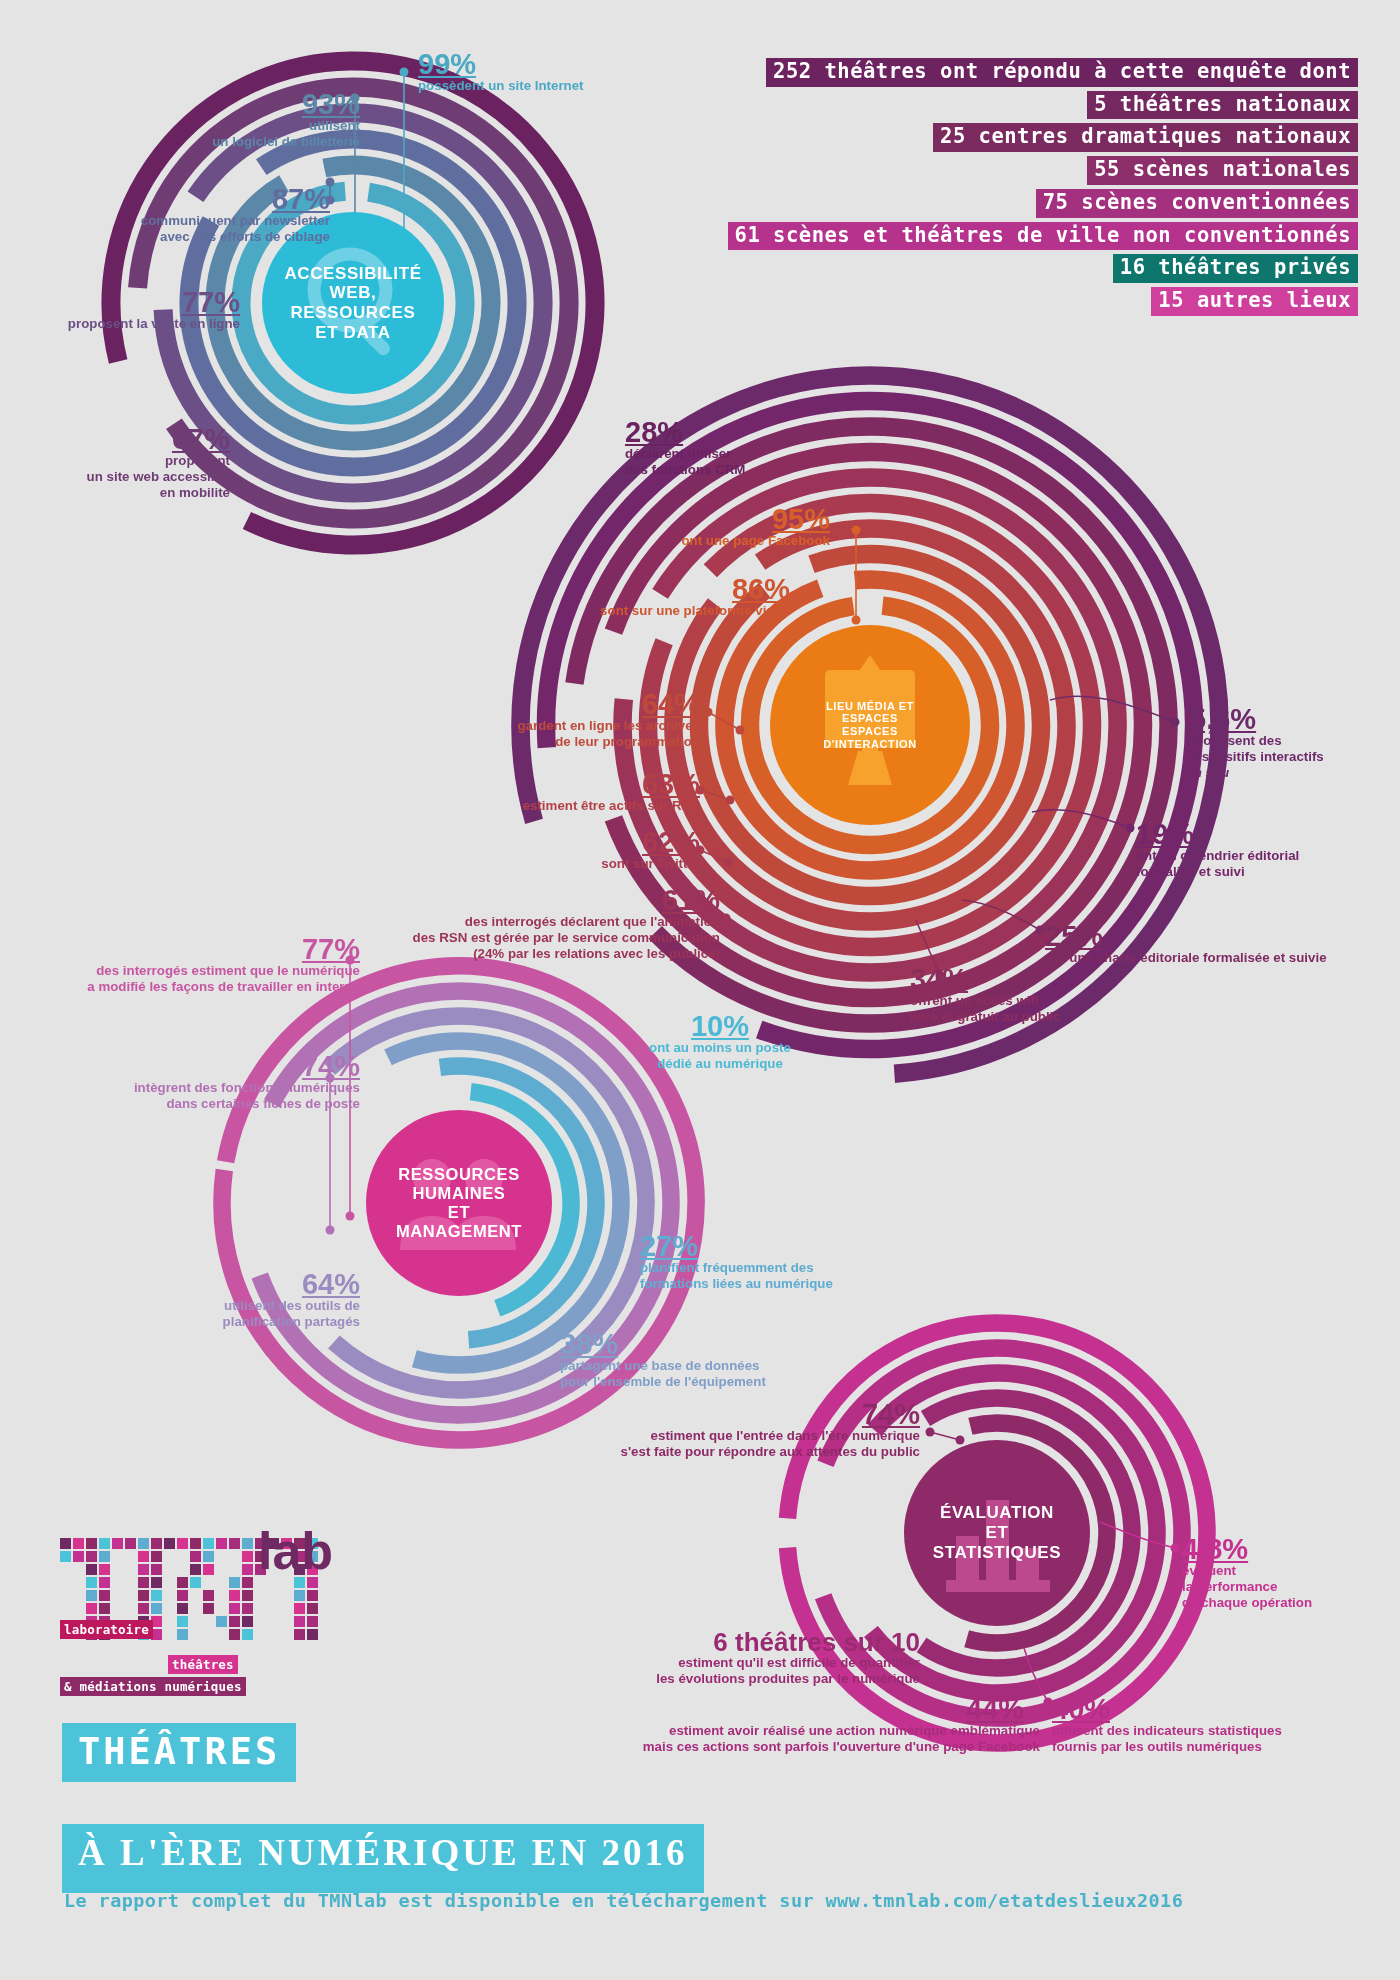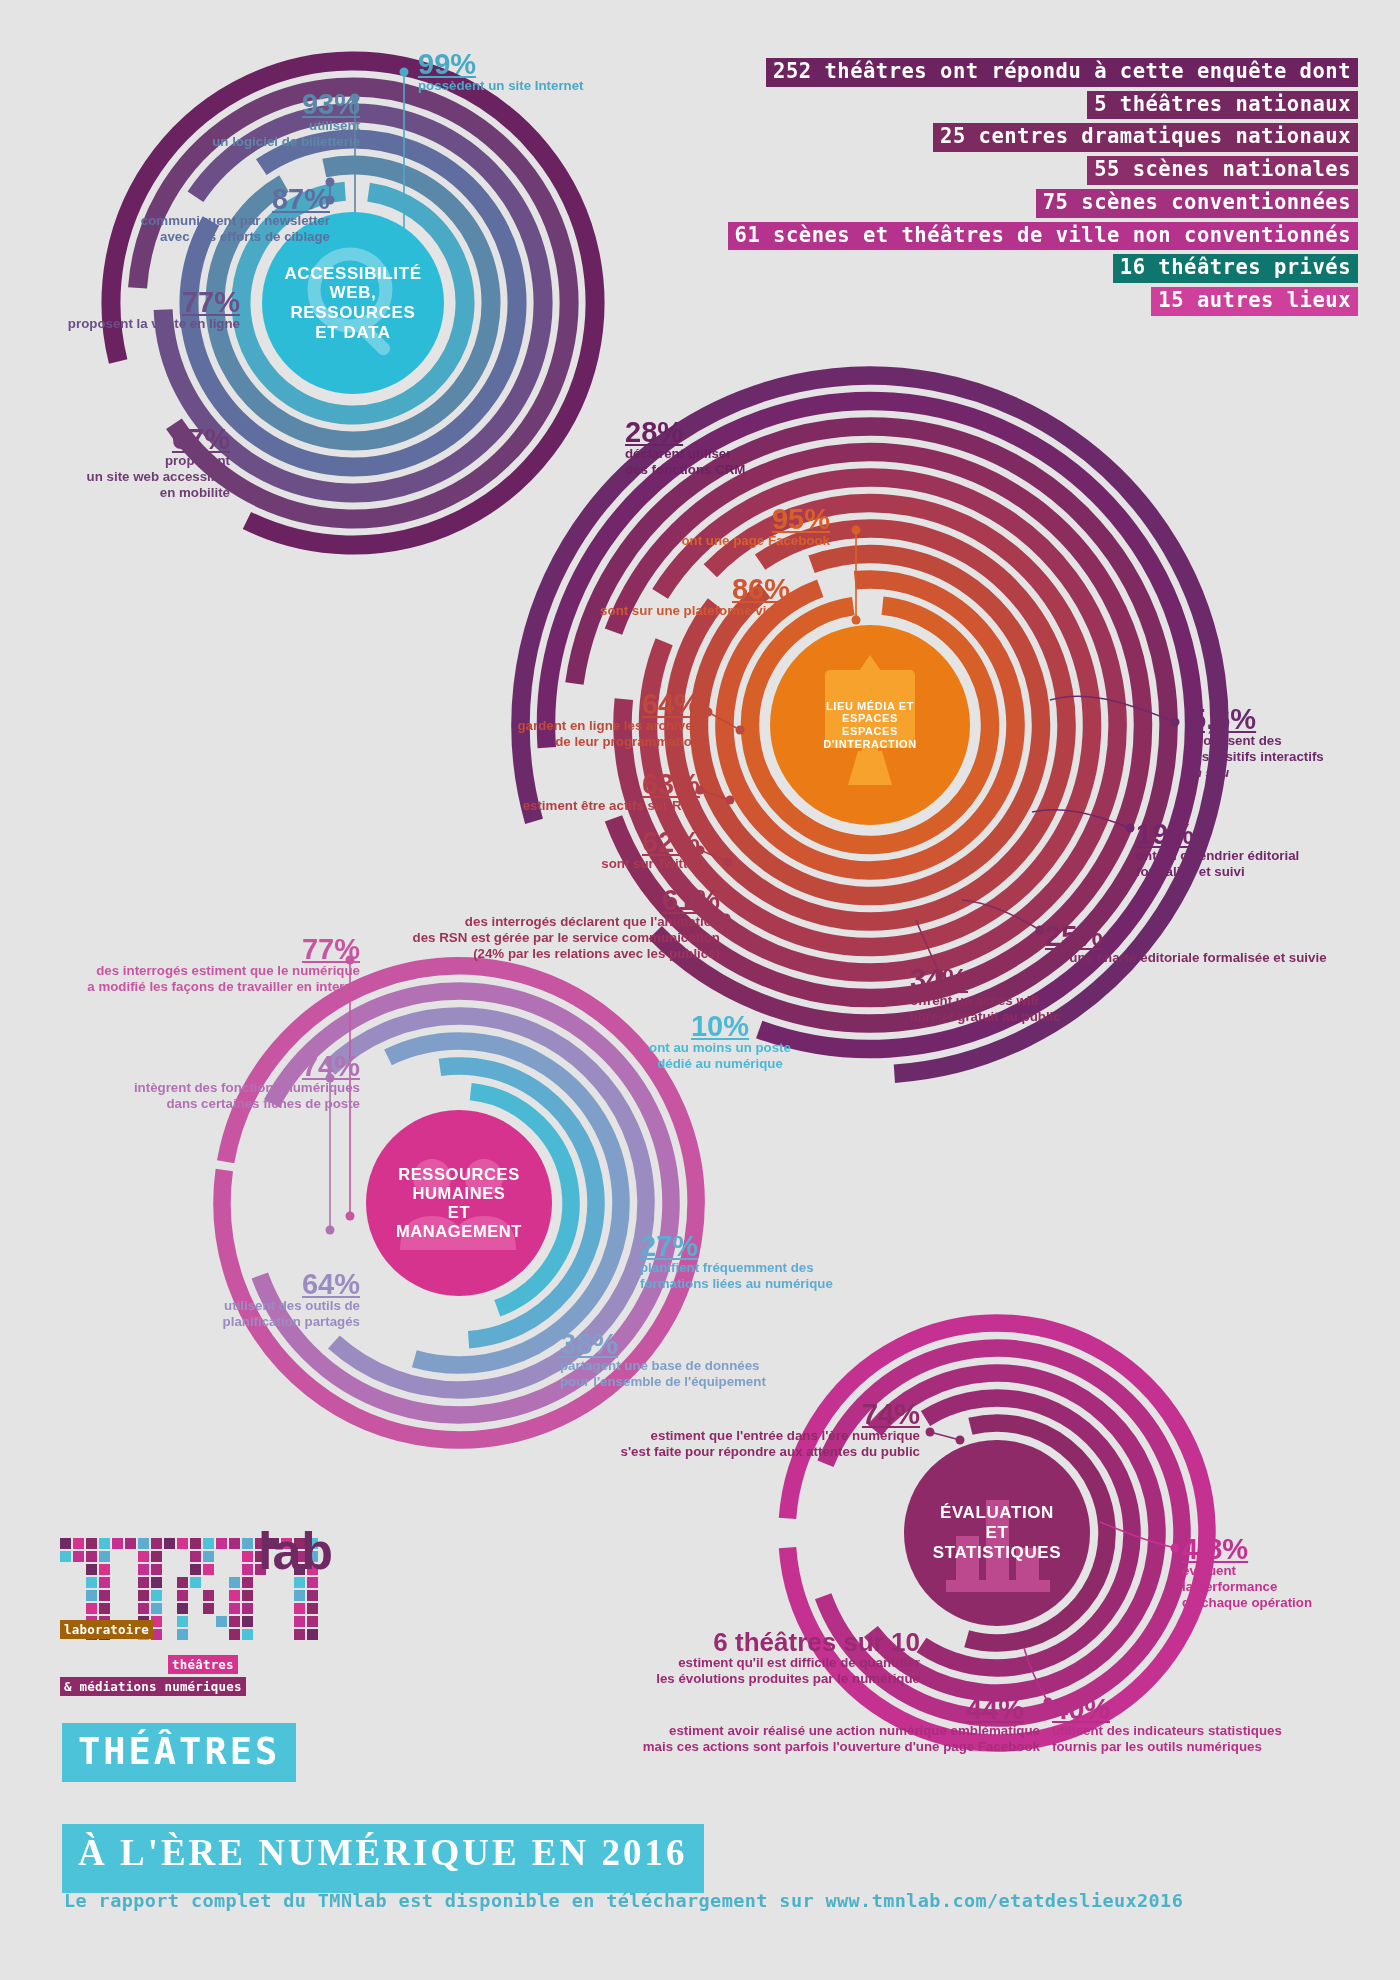--- a/index.html
+++ b/index.html
@@ -493,21 +493,21 @@
         <rect x="78" y="109" width="11" height="11" fill="#4cc3d9"></rect>
         <rect x="91" y="109" width="11" height="11" fill="#c43190"></rect>
         <rect x="117" y="109" width="11" height="11" fill="#5eacd0"></rect>
         <rect x="169" y="109" width="11" height="11" fill="#8e2a68"></rect>
         <rect x="182" y="109" width="11" height="11" fill="#4cc3d9"></rect>
         <rect x="234" y="109" width="11" height="11" fill="#9a2a72"></rect>
         <rect x="247" y="109" width="11" height="11" fill="#6f2a63"></rect>
       </g>
   </svg>
   <div id="tmn-lab">lab</div>
-  <div class="logo-tag" style="left:60px;top:1620px;background:#a16207;">laboratoire</div>
+  <div class="logo-tag" style="left:60px;top:1620px;background:#be185d;">laboratoire</div>
   <div class="logo-tag" style="left:168px;top:1655px;background:#d5338d;">théâtres</div>
   <div class="logo-tag" style="left:60px;top:1677px;background:#8e2a68;">&amp; médiations numériques</div>
 
   <div id="brand-theatres">THÉÂTRES</div>
   <div id="brand-era">À L'ÈRE NUMÉRIQUE EN 2016</div>
   <div id="footer-note">Le rapport complet du TMNlab est disponible en téléchargement sur www.tmnlab.com/etatdeslieux2016</div>
 
 </div>
 
 </body></html>

